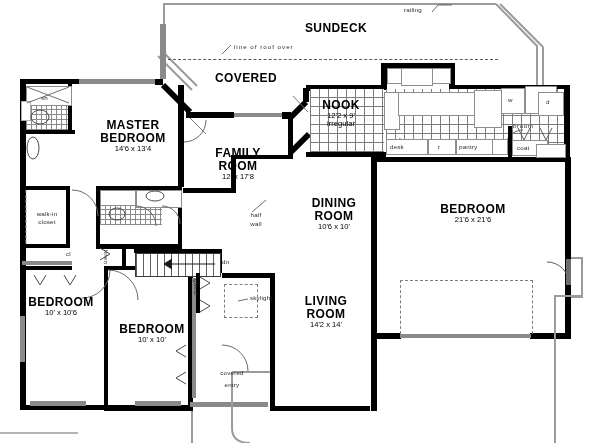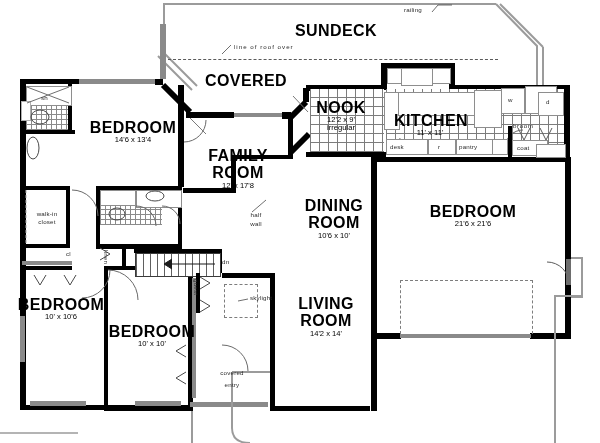--- a/index.html
+++ b/index.html
@@ -12,21 +12,21 @@
   .wl{position:absolute;background:#8a8a8a;}        
   .thin{position:absolute;background:#9b9b9b;}      
   .dash-h{position:absolute;border-top:1px dashed #5a5a5a;}
   .dash-b{position:absolute;border:1px dashed #7d7d7d;}
   .thinbox{position:absolute;border:1px solid #8e8e8e;background:#fff;}
   .thinbox2{position:absolute;border:1px solid #b0b0b0;background:#fff;}
 
   
   .rm{position:absolute;text-align:center;font-weight:bold;line-height:1.08;
       letter-spacing:.4px;white-space:nowrap;}
-  .rm .n{font-size:16px;}
+  .rm .n{font-size:12px;}
   .dim{font-size:7.6px;font-weight:normal;letter-spacing:0;}
   .tiny{position:absolute;font-size:6.2px;font-weight:normal;color:#2b2b2b;
         white-space:nowrap;letter-spacing:.2px;}
   .tiny.c{text-align:center;}
   .vert{transform-origin:left top;}
 
   
   .tile{position:absolute;
         background-image:
           repeating-linear-gradient(0deg,#7c7c7c 0 1px,transparent 1px 9px),
@@ -256,40 +256,37 @@
   </svg>
   <div class="tiny" style="left:222px;top:258px;">dn</div>
 
   <div class="dash-b" style="left:224px;top:284px;width:32px;height:32px;"></div>
   <div class="tiny" style="left:250px;top:294px;">skylight</div>
 
   <div class="w" style="left:196px;top:273px;width:4px;height:40px;"></div>
   <div class="wl" style="left:192px;top:278px;width:4px;height:120px;"></div>
 
   <div class="rm" style="left:68px;top:119px;width:130px;">
+    <div class="n">MASTER</div>
     <div class="n">BEDROOM</div>
     <div class="dim">14'6 x 13'4</div>
   </div>
 
   <div class="rm" style="left:190px;top:147px;width:96px;">
     <div class="n">FAMILY</div>
     <div class="n">ROOM</div>
     <div class="dim">12' x 17'8</div>
   </div>
 
   <div class="rm" style="left:305px;top:99px;width:72px;">
     <div class="n">NOOK</div>
     <div class="dim">12'2 x 9'</div>
     <div class="dim">irregular</div>
   </div>
 
-  <div class="rm" style="left:394px;top:112px;width:72px;">
-    <div class="n">KITCHEN</div>
-    <div class="dim">11' x 11'</div>
-  </div>
 
   <div class="rm" style="left:294px;top:197px;width:80px;">
     <div class="n">DINING</div>
     <div class="n">ROOM</div>
     <div class="dim">10'6 x 10'</div>
   </div>
 
   <div class="rm" style="left:284px;top:295px;width:84px;">
     <div class="n">LIVING</div>
     <div class="n">ROOM</div>

